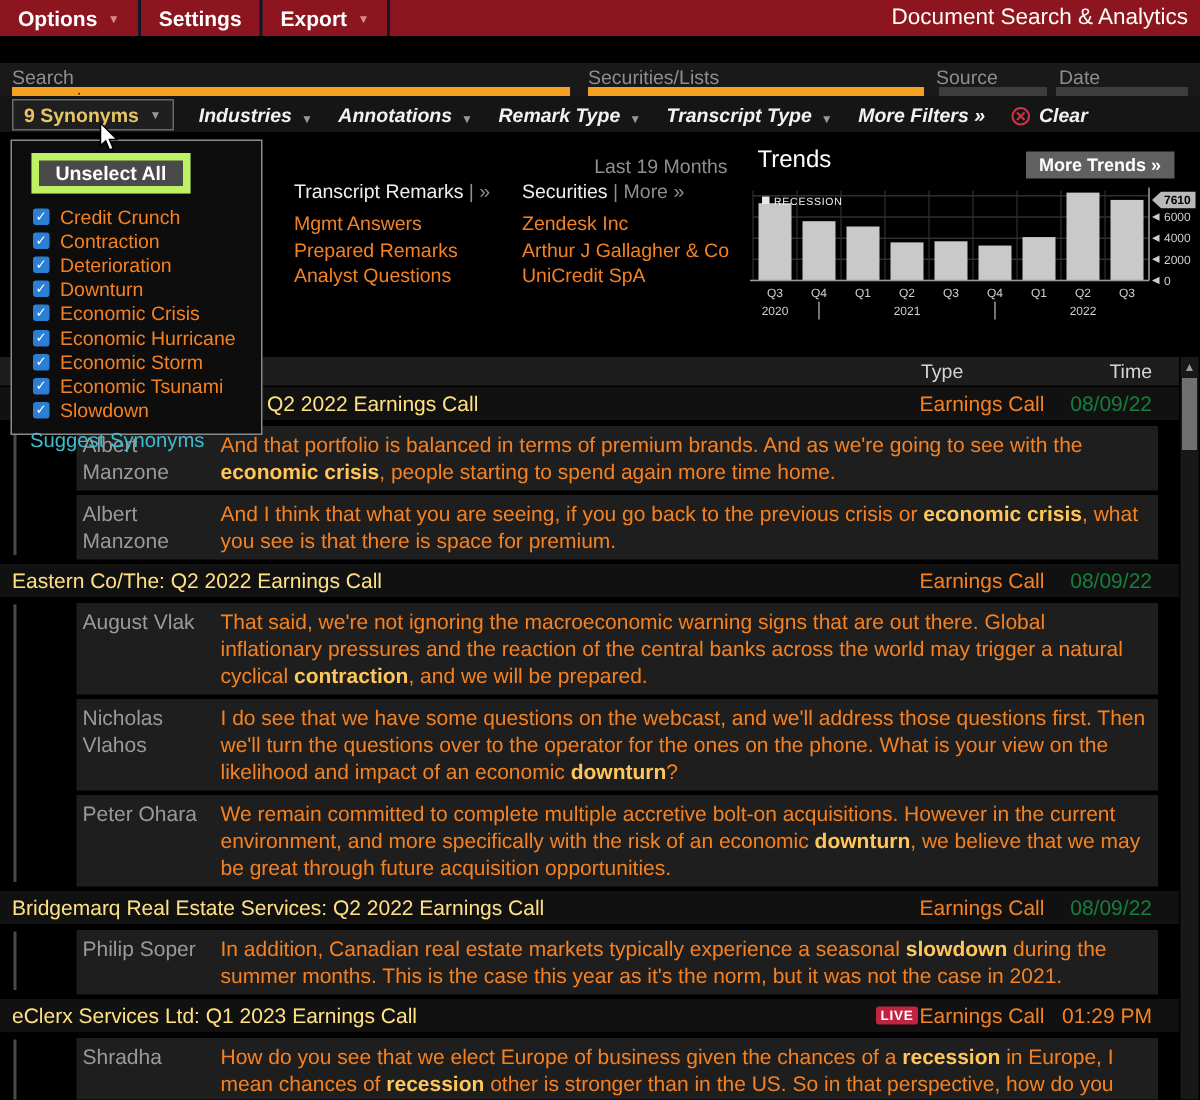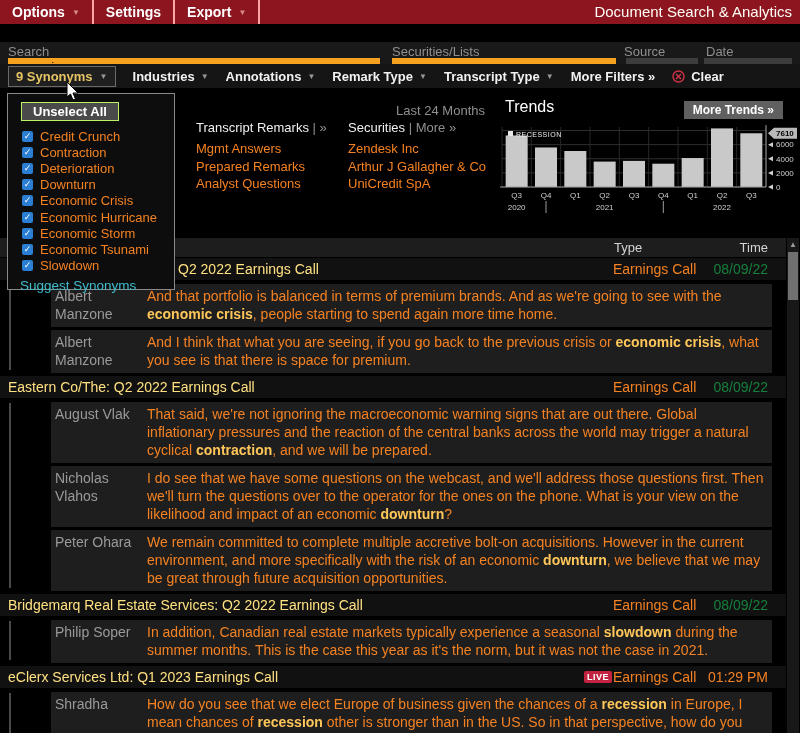--- a/index.html
+++ b/index.html
@@ -5,38 +5,38 @@
   * { margin:0; padding:0; box-sizing:border-box; }
   html,body { background:#000; }
   body {
     width:800px; height:733px; position:relative; overflow:hidden;
     font-family:"Liberation Sans", sans-serif;
   }
 
   
   .topbar { position:absolute; top:0; left:0; width:800px; height:24px; background:#8c1520; display:flex; }
   .menu-btn { display:flex; align-items:center; gap:7px; padding:0 12px; color:#fff;
-    font-size:14px; font-weight:bold; border-right:2px solid #fca5a5; cursor:pointer; }
+    font-size:14px; font-weight:bold; border-right:2px solid #0f172a; cursor:pointer; }
   .menu-caret { color:#d98b8b; font-size:8px; }
   .app-title { position:absolute; right:8px; top:0; line-height:24px; color:#fffdf5; font-size:15px; }
 
   
   .search-panel { position:absolute; top:26px; left:0; width:800px; height:36px; background:#191919;margin-top:16px; }
   .field-label { position:absolute; top:2px; color:#8f8f8f; font-size:13px; }
   .txt-input { position:absolute; top:16px; height:17px; background:#f6a120; border:none; outline:none;
     color:#151000; font-size:13px; font-family:inherit; padding:0 5px; }
   .gray-btn { position:absolute; top:16px; height:29px; background:#3d3d3d; color:#e8e8e8;
     font-size:12px; font-weight:bold; display:flex; align-items:center; justify-content:center; gap:4px; cursor:pointer; }
 
   
   .filterbar { position:absolute; top:64px; left:0; width:800px; height:24px; background:#151515;
     display:flex; align-items:center; font-size:13px; }
   .syn-btn { margin-left:8px; border:1px solid #6a6a6a; background:#1f1f1f; color:#e6c565; font-weight:bold;
     padding:2px 7px; display:flex; gap:7px; align-items:center; cursor:pointer; }
-  .filter-item { color:#f2f2f2; font-weight:bold; margin-left:17px; display:flex; gap:6px; align-items:center; cursor:pointer; }
+  .filter-item { color:#f2f2f2; font-weight:bold; margin-left:17px; display:flex; gap:6px; align-items:flex-end; cursor:pointer;font-style:italic; }
   .caret { color:#989898; font-size:8px; }
   .dim { color:#8f8f8f; }
 
   
   .period-label { position:absolute; top:103px; left:345px; width:140px; text-align:right; color:#8f8f8f; font-size:13px; }
   .ov-col { position:absolute; top:120px; }
   .col-remarks { left:196px; }
   .col-securities { left:348px; }
   .col-title { color:#f0f0f0; font-size:13px; margin-bottom:5px; white-space:nowrap; }
   .ov-link { color:#f48222; font-size:13px; line-height:17.5px; white-space:nowrap; cursor:pointer; }
@@ -69,21 +69,21 @@
   .rows-block { position:relative; margin:0 14px 3px 30px;padding-left:21px; }
   .rows-block::before { content:""; position:absolute; left:-21px; top:1px; bottom:3px; width:2px; background:#4a4a4a; }
   .remark-row { display:flex; background:#1e1e1e; margin-bottom:3px; padding:3px 6px 4px 4px; cursor:pointer; }
   .speaker { flex:0 0 92px; color:#9a9a9a; font-size:14px; line-height:18px; }
   .remark-text { flex:1; color:#f48222; font-size:14px; line-height:18px; }
   .kw { font-weight:bold; color:#ffc75a; }
 
   
   .dropdown { position:absolute; left:7px; top:93px; width:168px; height:197px; background:#0d0d0d;
     border:1px solid #8a8a8a; z-index:10; }
-  .unselect-btn { margin:8px 0 7px 13px; display:inline-block; background:#4a4a4a; border:1px solid #bef264;
+  .unselect-btn { margin:8px 0 7px 13px; display:inline-block; background:#4a4a4a; border:5px solid #bef264;
     color:#fff; font-weight:bold; font-size:13px; padding:1px 11px; cursor:pointer; }
   .syn-item { display:flex; align-items:center; gap:7px; padding-left:14px; height:16.2px; cursor:pointer; }
   .checkbox { flex:0 0 11px; width:11px; height:11px; background:#2a7fd4; border-radius:2px; color:#fff;
     font-size:9px; line-height:11px; text-align:center; }
   .syn-label { color:#f48222; font-size:13px; white-space:nowrap; }
   .suggest-link { color:#3fbdcf; font-size:13.5px; padding:4px 0 0 12px; cursor:pointer; }
 
   .cursor { position:absolute; left:66px; top:82px; z-index:30; }
 </style>
 </head>
@@ -155,21 +155,21 @@
   <div class="filter-item">
     <svg width="13" height="13" viewBox="0 0 13 13">
       <circle cx="6.5" cy="6.5" r="5.5" fill="none" stroke="#cf3347" stroke-width="1.4"></circle>
       <line x1="4" y1="4" x2="9" y2="9" stroke="#cf3347" stroke-width="1.4"></line>
       <line x1="9" y1="4" x2="4" y2="9" stroke="#cf3347" stroke-width="1.4"></line>
     </svg>
     <span>Clear</span>
   </div>
 </div>
 
-<div class="period-label">Last 24 Months</div>
+<div class="period-label">Last 19 Months</div>
 
 <div class="ov-col col-remarks">
   <div class="col-title">
     <span>Transcript Remarks</span>
     <span class="dim">| »</span>
   </div>
   <div id="remarks-links">
       <div class="ov-link">Mgmt Answers</div>
       <div class="ov-link">Prepared Remarks</div>
       <div class="ov-link">Analyst Questions</div>

